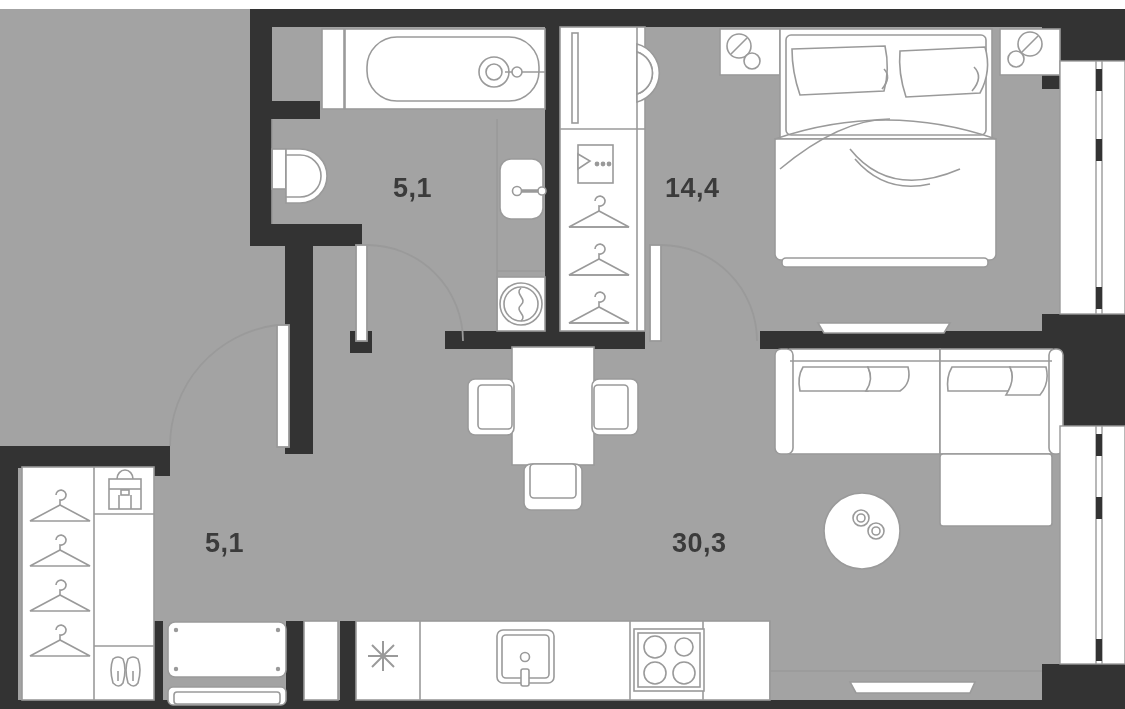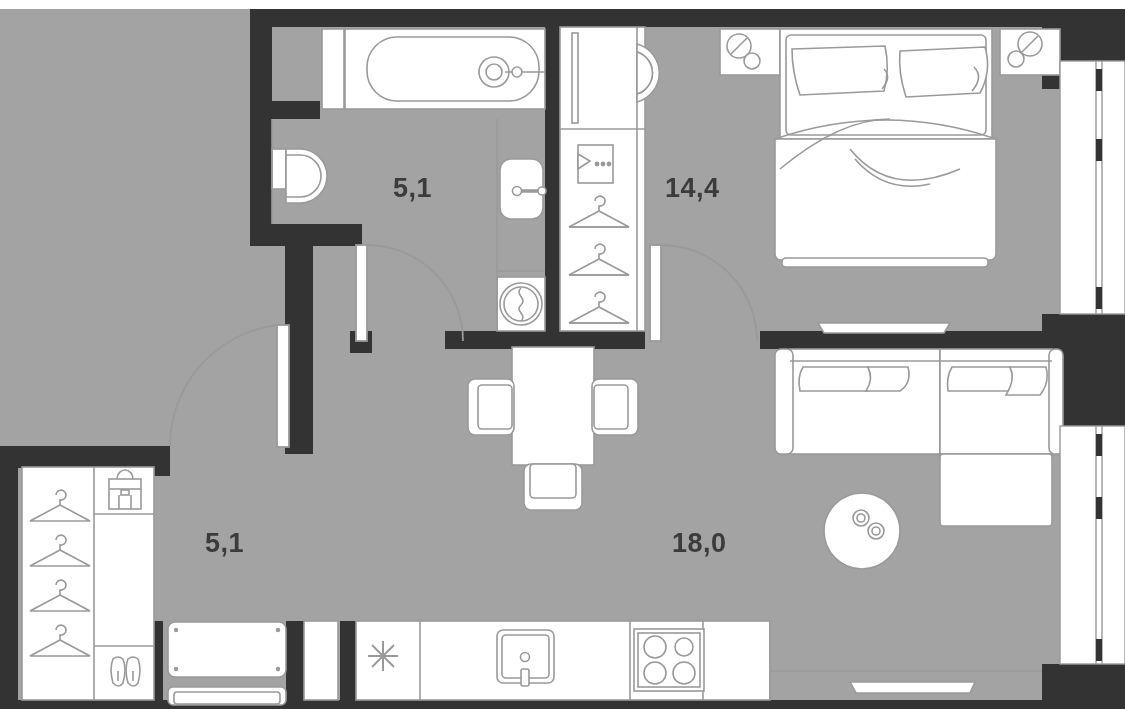--- a/index.html
+++ b/index.html
@@ -309,15 +309,15 @@
         <rect x="1096" y="488" width="6" height="22" fill="#333333" stroke="none"></rect>
         <rect x="1096" y="630" width="6" height="22" fill="#333333" stroke="none"></rect>
       </g>
     </g>
 
   </svg>
 
   <div class="room-label" style="left:393px;top:164px;">5,1</div>
   <div class="room-label" style="left:665px;top:164px;">14,4</div>
   <div class="room-label" style="left:205px;top:519px;">5,1</div>
-  <div class="room-label" style="left:672px;top:519px;">18,0</div>
+  <div class="room-label" style="left:672px;top:519px;">30,3</div>
 
 </div>
 
 </body></html>

